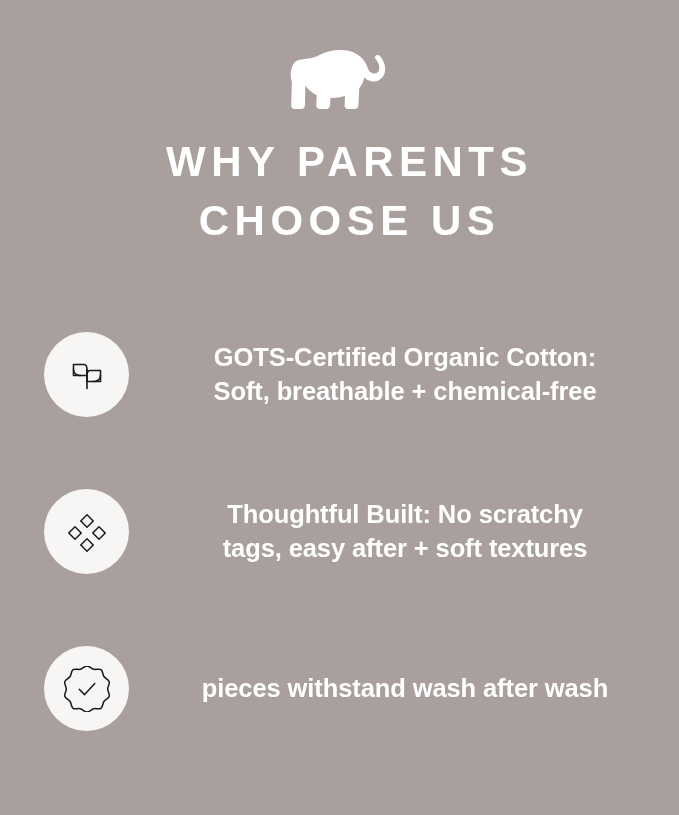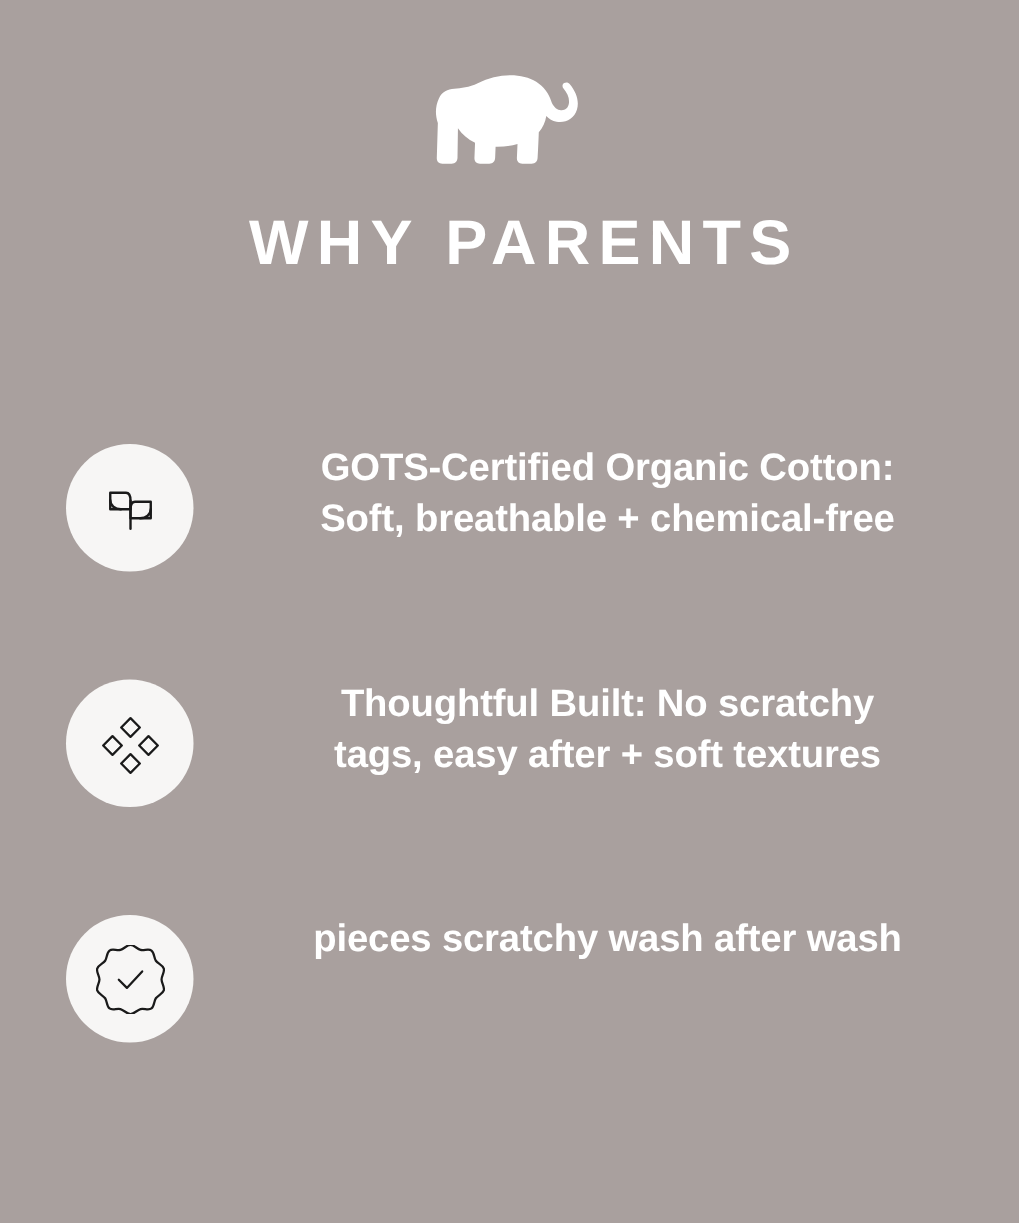--- a/index.html
+++ b/index.html
@@ -56,21 +56,21 @@
     position: absolute;
     top: 296px;
     left: 0;
     width: 679px;
   }
 
   .benefit-row {
     position: relative;
     height: 157px;
     display: flex;
-    align-items: flex-start;
+    align-items: center;
   }
 
   .icon-badge {
     flex: 0 0 auto;
     margin-left: 44px;
     width: 85px;
     height: 85px;
     border-radius: 50%;
     background: #f7f6f5;
     display: flex;
@@ -132,20 +132,21 @@
           L 3.9 41.0
           C 2.0 35.5, 2.2 29.8, 4.6 24.6
           C 9.0 15.0, 19.0 20.4, 30.5 14.5
           Z"></path>
       </svg>
     </span>
   </div>
 
   <h1 class="headline">
     <span class="hl-line">WHY PARENTS</span>
+    <span class="hl-line">CHOOSE US</span>
   </h1>
 
   <div class="benefits">
 
     <div class="benefit-row">
       <div class="icon-badge">
         <span>
           <svg width="42" height="42" viewBox="0 0 42 42" fill="none" stroke="#1a1a1a" stroke-width="1.6" stroke-linecap="round" stroke-linejoin="round" aria-hidden="true">
 
             <path d="M21 21.5 L7.5 21.5 L7.5 10.5 L18 10.5 C20.6 10.5 21 13.2 21 15.8 Z"></path>
@@ -206,18 +207,18 @@
               C 1.5 17.3 4.8 16.3 6.1 14.4
               C 7.4 12.5 7.1 9.0 9.0 7.6
               C 10.9 6.2 14.0 7.8 16.3 7.2
               C 18.6 6.6 20.6 3.8 23.0 3.8
               Z" transform="translate(0,-3.9) scale(1)"></path>
             <path d="M15.2 23.2 L20.6 28.6 L30.8 17.6"></path>
           </svg>
         </span>
       </div>
       <div class="benefit-text">
-        <span class="bt-line">pieces scratchy wash after wash</span>
+        <span class="bt-line">pieces withstand wash after wash</span>
       </div>
     </div>
 
   </div>
 </div>
 
 </body></html>

